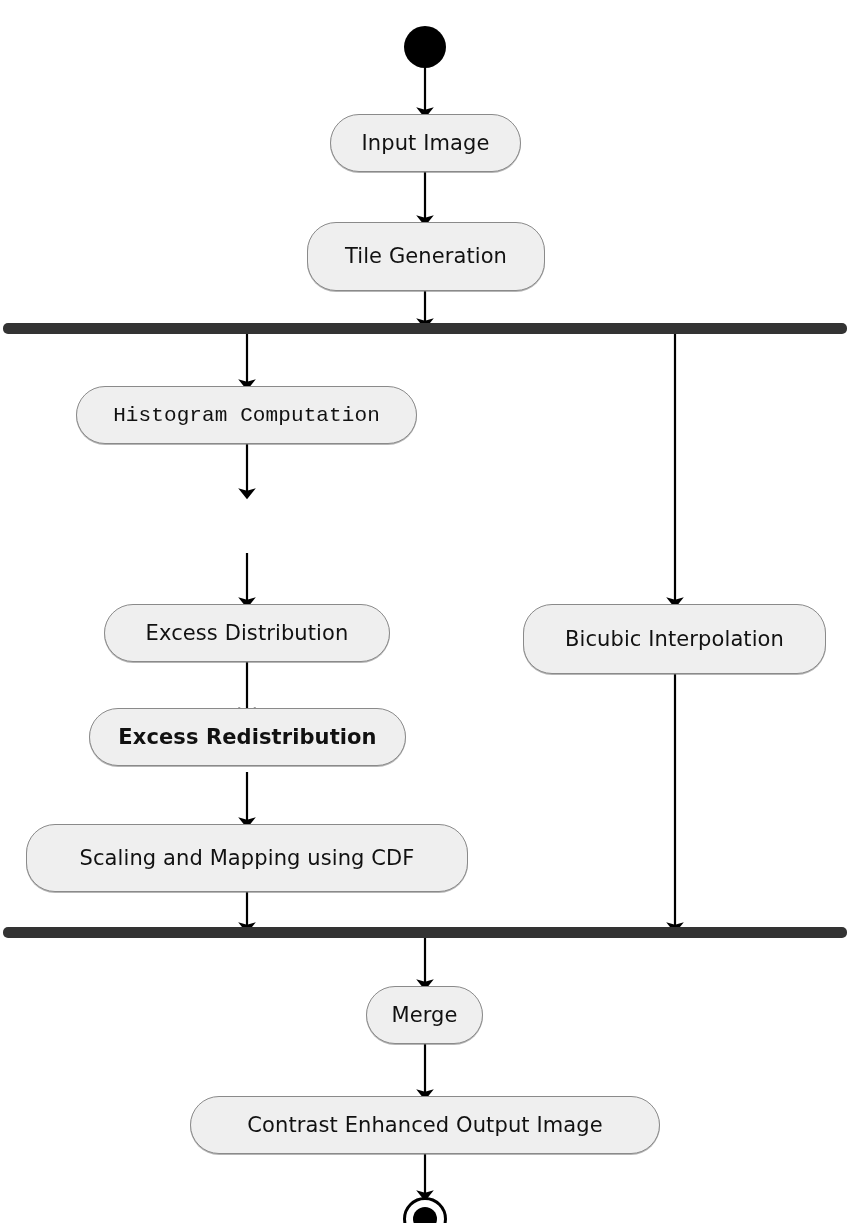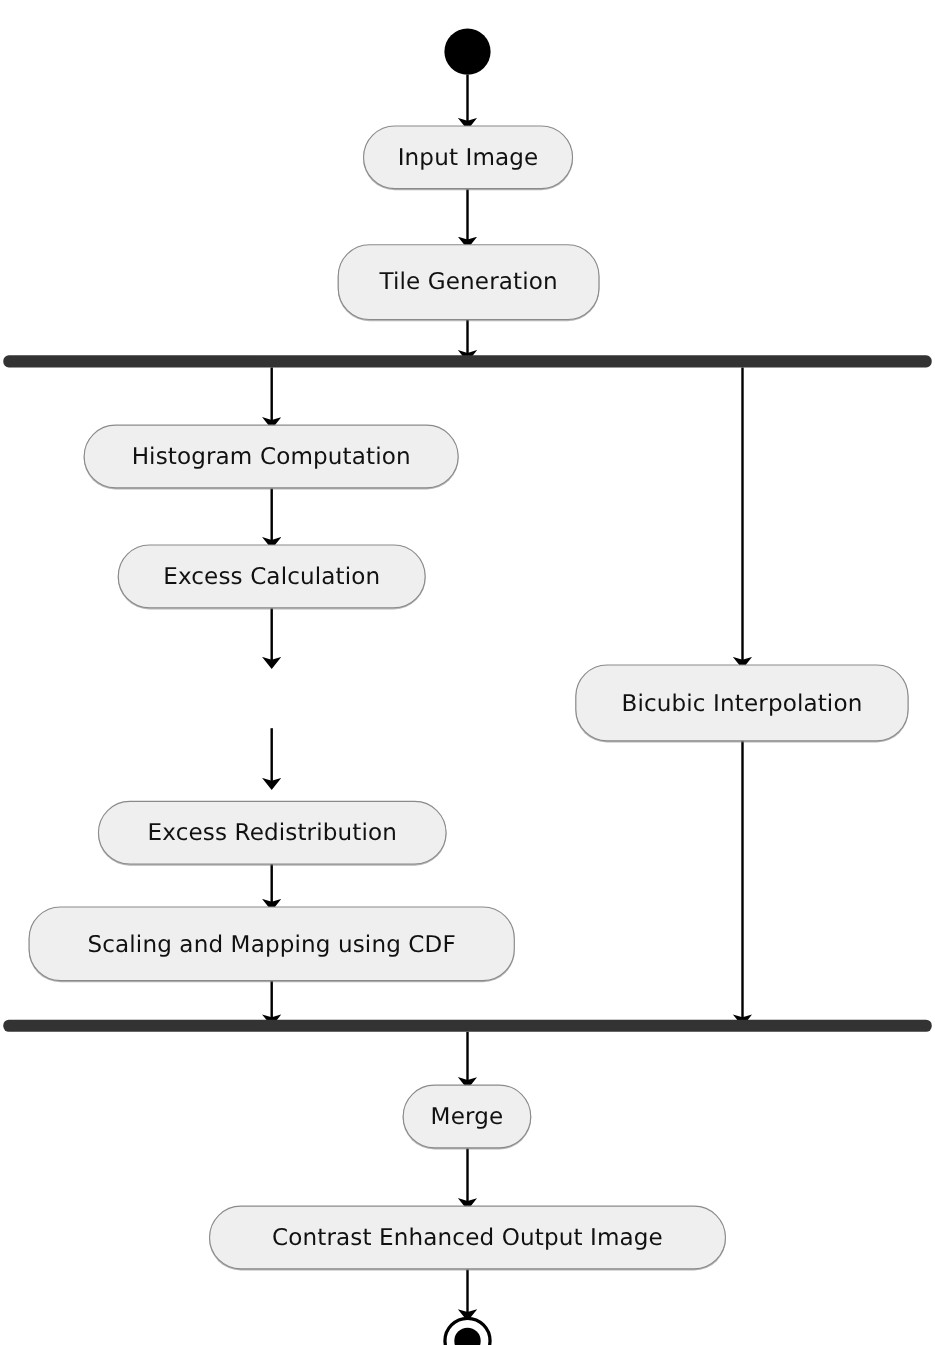--- a/index.html
+++ b/index.html
@@ -112,30 +112,30 @@
   <div class="node" style="left:330px; top:90px; width:191px; height:58px;">
     <span class="node-label">Input Image</span>
   </div>
 
   <div class="node" style="left:307px; top:198px; width:238px; height:69px;">
     <span class="node-label">Tile Generation</span>
   </div>
 
   <div class="bar" style="left:3px; top:299px; width:844px; height:11px;"></div>
 
-  <div class="node" style="left:76px; top:362px; width:341px; height:58px;">
+  <div class="node" style="left:76px; top:362px; width:341px; height:58px;font-family:Liberation Mono, monospace;">
     <span class="node-label">Histogram Computation</span>
   </div>
 
-  <div class="node" style="left:107px; top:471px; width:280px; height:58px;">
-    <span class="node-label">Excess Calculation</span>
+
+  <div class="node" style="left:104px; top:580px; width:286px; height:58px;">
+    <span class="node-label">Excess Distribution</span>
   </div>
 
-
-  <div class="node" style="left:89px; top:704px; width:317px; height:58px;">
+  <div class="node" style="left:89px; top:684px; width:317px; height:58px;font-weight:bold;">
     <span class="node-label">Excess Redistribution</span>
   </div>
 
   <div class="node" style="left:26px; top:800px; width:442px; height:68px;">
     <span class="node-label">Scaling and Mapping using CDF</span>
   </div>
 
   <div class="node" style="left:523px; top:580px; width:303px; height:70px;">
     <span class="node-label">Bicubic Interpolation</span>
   </div>

